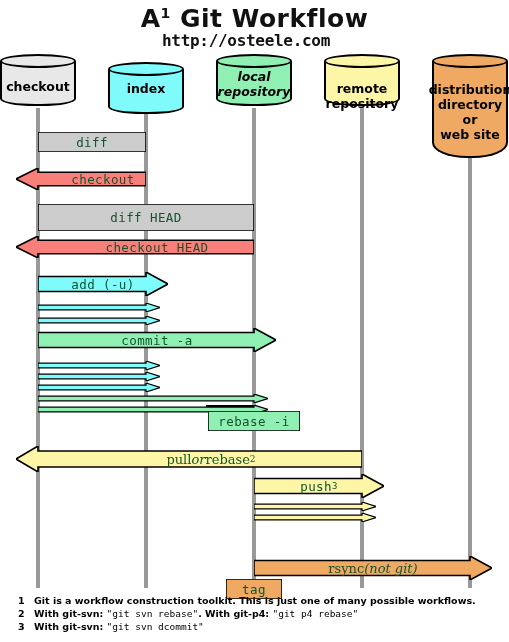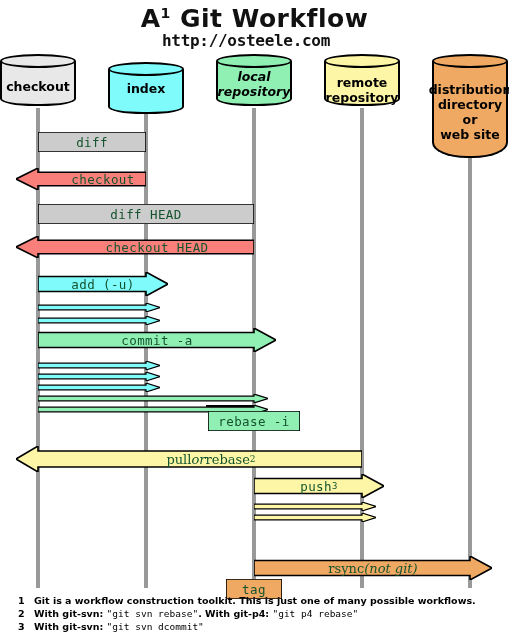--- a/index.html
+++ b/index.html
@@ -74,21 +74,21 @@
           <polygon points="0,0 108,0 108,20 0,20" fill="#cccccc" stroke="#000000" stroke-width="1.6" vector-effect="non-scaling-stroke"></polygon>
         </svg>
         <div class="txt">diff</div>
       </div>
       <div class="msg" style="left: 16px; top: 168px; width: 130px; height: 22px;">
         <svg class="shape" viewBox="0 0 130 22" preserveAspectRatio="none">
           <polygon points="130,4.18 22,4.18 22,0 0,11 22,22 22,17.82 130,17.82" fill="#f9807a" stroke="#000000" stroke-width="1.6" vector-effect="non-scaling-stroke"></polygon>
         </svg>
         <div class="txt" style="padding-left: 22px;">checkout</div>
       </div>
-      <div class="msg" style="left: 38px; top: 204px; width: 216px; height: 20px;">
+      <div class="msg" style="left: 38px; top: 204px; width: 216px; height: 27px;">
         <svg class="shape" viewBox="0 0 216 20" preserveAspectRatio="none">
           <polygon points="0,0 216,0 216,20 0,20" fill="#cccccc" stroke="#000000" stroke-width="1.6" vector-effect="non-scaling-stroke"></polygon>
         </svg>
         <div class="txt">diff HEAD</div>
       </div>
       <div class="msg" style="left: 16px; top: 236px; width: 238px; height: 22px;">
         <svg class="shape" viewBox="0 0 238 22" preserveAspectRatio="none">
           <polygon points="238,4.18 22,4.18 22,0 0,11 22,22 22,17.82 238,17.82" fill="#f9807a" stroke="#000000" stroke-width="1.6" vector-effect="non-scaling-stroke"></polygon>
         </svg>
         <div class="txt" style="padding-left: 22px;">checkout HEAD</div>
@@ -201,21 +201,21 @@
         <div class="body" style="height: 45px; background: rgb(144, 240, 180);"></div>
         <div class="top" style="background: rgb(144, 240, 180);"></div>
         <div class="lbl" style="padding-top: 4px; font-style: italic;">
           <div>local</div>
           <div>repository</div>
         </div>
       </div>
       <div class="cyl" style="left: 324px; top: 54px; width: 76px; height: 52px;">
         <div class="body" style="height: 45px; background: rgb(253, 246, 166);"></div>
         <div class="top" style="background: rgb(253, 246, 166);"></div>
-        <div class="lbl" style="padding-top: 10px; text-align: center;">
+        <div class="lbl" style="padding-top: 16px; text-align: center;">
           <div>remote</div>
           <div>repository</div>
         </div>
       </div>
       <div class="cyl" style="left: 432px; top: 54px; width: 76px; height: 104px;">
         <div class="body" style="height: 97px; background: rgb(240, 169, 99);"></div>
         <div class="top" style="background: rgb(240, 169, 99);"></div>
         <div class="lbl" style="padding-top: 6px;">
           <div>distribution</div>
           <div>directory</div>

